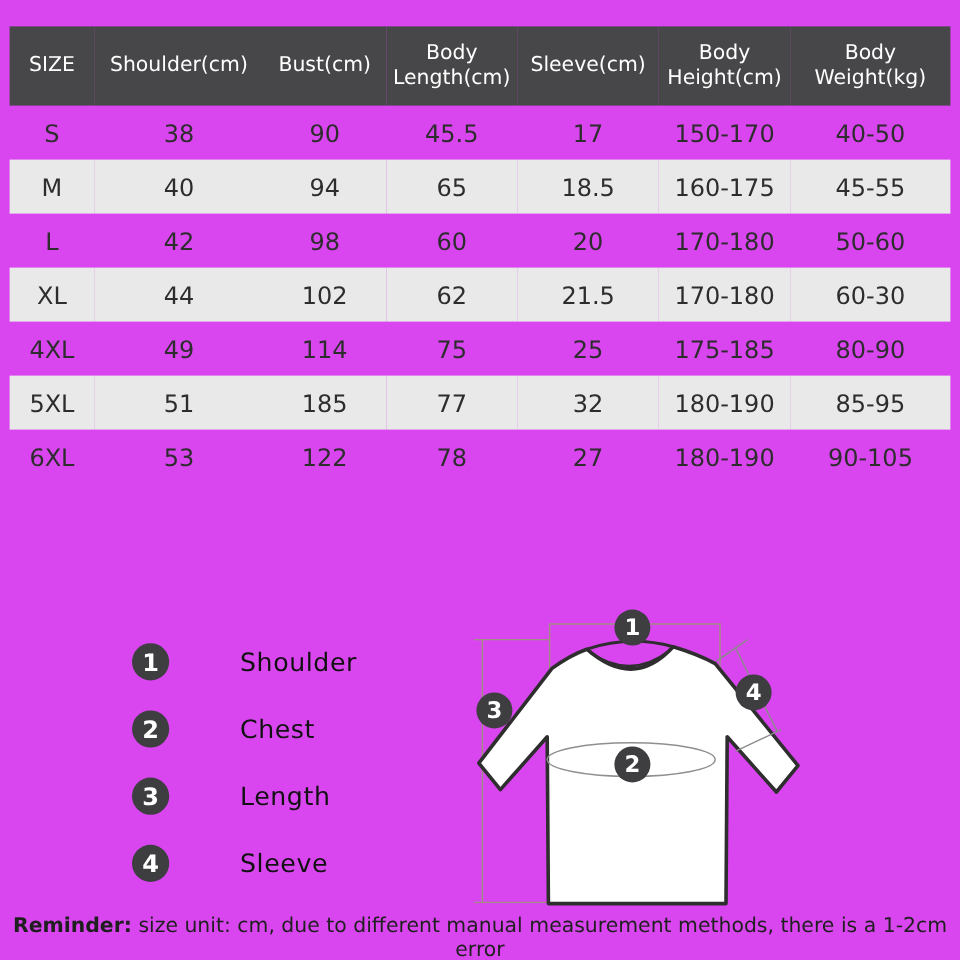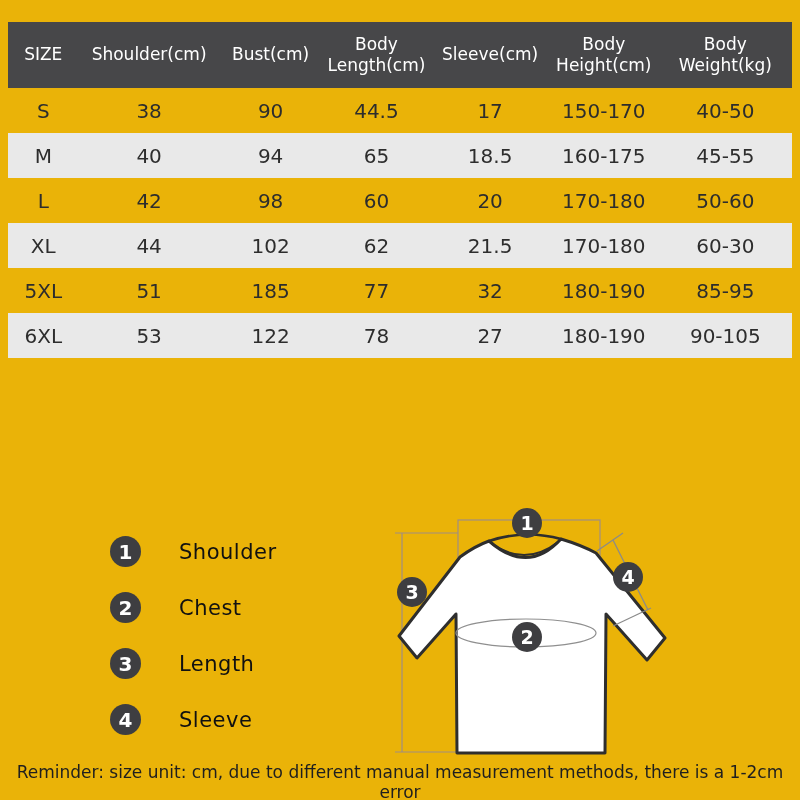--- a/index.html
+++ b/index.html
@@ -1,17 +1,17 @@
 <!DOCTYPE html>
 <html><head>
 <meta charset="utf-8">
 <style>
   html,body{margin:0;padding:0;background:#ffffff;}
   .page{
-    position:relative;width:800px;height:800px;background:#eab308;overflow:hidden;
+    position:relative;width:800px;height:800px;background:#d946ef;overflow:hidden;
     font-family:"DejaVu Sans","Liberation Sans",sans-serif;color:#2d2d2d;
   }
   
   .size-table{
     position:absolute;left:8px;top:22px;width:784px;
     border-collapse:collapse;table-layout:fixed;text-align:center;
   }
   .size-table thead th{
     background:#474749;color:#ffffff;font-weight:normal;
     font-size:17px;line-height:1.25;height:66px;vertical-align:middle;padding:0 2px;
@@ -24,40 +24,40 @@
   .col-length{width:14%;} .col-sleeve{width:15%;} .col-height{width:14%;} .col-weight{width:17%;}
 
   
   .legend{position:absolute;left:110px;top:536px;display:flex;flex-direction:column;gap:25px;}
   .legend-item{display:flex;align-items:center;}
   .badge{
     width:31px;height:31px;border-radius:50%;background:#3e3e41;color:#fff;
     display:flex;align-items:center;justify-content:center;
     font-size:20px;font-weight:bold;flex:0 0 auto;
   }
-  .legend-label{margin-left:38px;font-size:21px;color:#111;letter-spacing:0.5px;}
+  .legend-label{margin-left:59px;font-size:21px;color:#111;letter-spacing:0.5px;}
 
   
   .diagram{position:absolute;left:385px;top:495px;width:300px;height:270px;}
   .diagram svg{position:absolute;left:0;top:0;}
   .dbadge{
     position:absolute;width:30px;height:30px;border-radius:50%;background:#3e3e41;color:#fff;
     display:flex;align-items:center;justify-content:center;font-size:19px;font-weight:bold;
   }
   .dbadge-1{left:127px;top:13px;}
   .dbadge-2{left:127px;top:127px;}
   .dbadge-3{left:12px;top:82px;}
   .dbadge-4{left:228px;top:67px;}
 
   
   .reminder{
     position:absolute;left:0;top:762px;width:100%;text-align:center;
     font-size:17px;color:#1f1f1f;
   }
-  .reminder b{font-weight:normal;}
+  .reminder b{font-weight:bold;}
 </style>
 </head>
 <body>
 
 <div class="page">
 
   <table class="size-table">
     <colgroup>
       <col class="col-size">
         <col class="col-shoulder">
@@ -76,21 +76,21 @@
         <th>Sleeve(cm)</th>
         <th>Body Height(cm)</th>
         <th>Body Weight(kg)</th>
       </tr>
     </thead>
     <tbody>
       <tr>
         <td>S</td>
         <td>38</td>
         <td>90</td>
-        <td>44.5</td>
+        <td>45.5</td>
         <td>17</td>
         <td>150-170</td>
         <td>40-50</td>
       </tr>
       <tr>
         <td>M</td>
         <td>40</td>
         <td>94</td>
         <td>65</td>
         <td>18.5</td>
@@ -107,20 +107,29 @@
         <td>50-60</td>
       </tr>
       <tr>
         <td>XL</td>
         <td>44</td>
         <td>102</td>
         <td>62</td>
         <td>21.5</td>
         <td>170-180</td>
         <td>60-30</td>
+      </tr>
+      <tr>
+        <td>4XL</td>
+        <td>49</td>
+        <td>114</td>
+        <td>75</td>
+        <td>25</td>
+        <td>175-185</td>
+        <td>80-90</td>
       </tr>
       <tr>
         <td>5XL</td>
         <td>51</td>
         <td>185</td>
         <td>77</td>
         <td>32</td>
         <td>180-190</td>
         <td>85-95</td>
       </tr>

